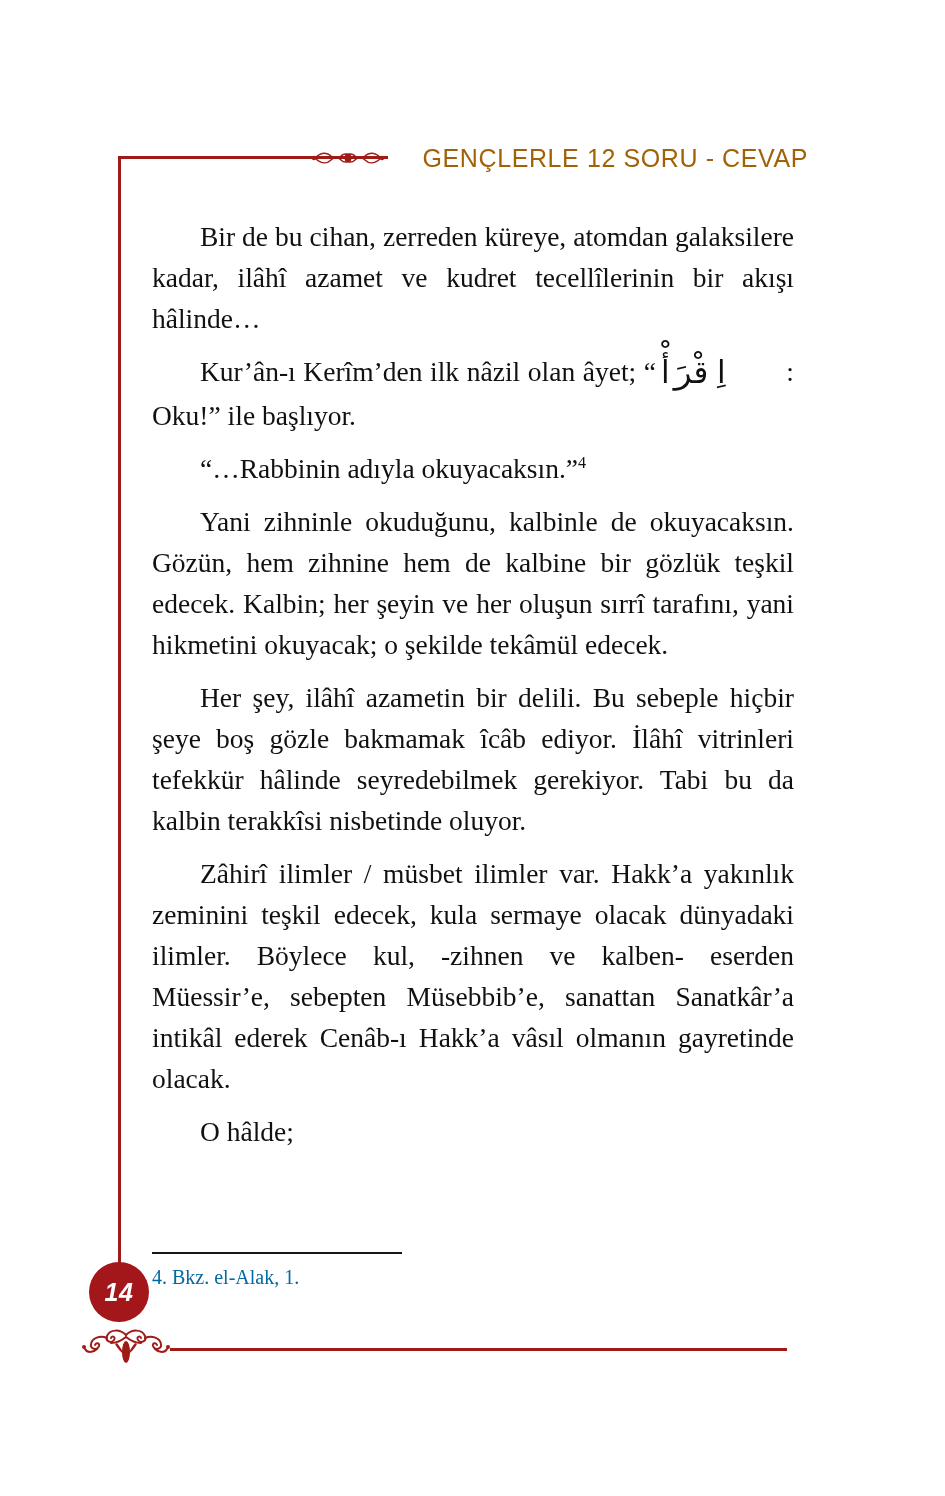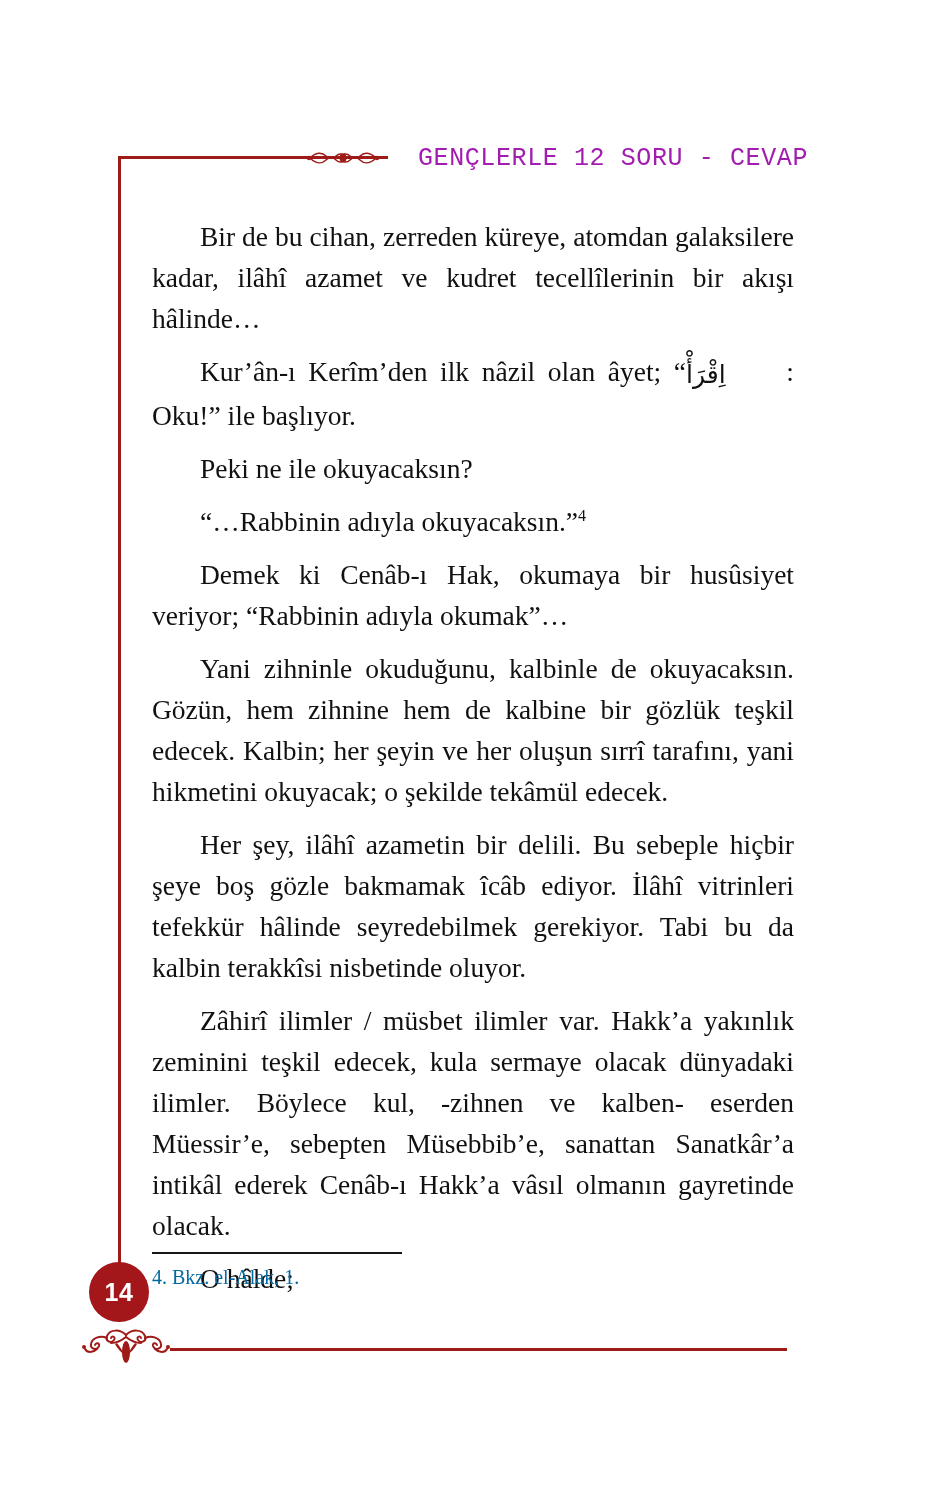--- a/index.html
+++ b/index.html
@@ -57,24 +57,24 @@
     align-items: center;
     justify-content: flex-end;
   }
   .header-orn {
     display: inline-block;
     line-height: 1;
     margin-right: 14px;
     margin-top: 2px;
   }
   .header-title {
-    font-family: Liberation Mono, monospace;
+    font-family: Liberation Sans, sans-serif;
     font-size: 25px;
     letter-spacing: 0.6px;
-    color: #a21caf;
+    color: #a16207;
     white-space: nowrap;
     margin-left: 24px;
   }
 
   
   .content {
     position: absolute;
     left: 152px;
     top: 216px;
     width: 642px;
@@ -85,22 +85,22 @@
     line-height: 41px;
     text-align: justify;
     text-indent: 48px;
     color: #111111;
     hyphens: manual;
   }
   p.para b, p.para strong {
     font-weight: normal;
   }
   .arabic {
-    font-family: Liberation Serif, serif;
-    font-size: 25px;
+    font-family: Liberation Mono, monospace;
+    font-size: 31px;
     direction: rtl;
     unicode-bidi: isolate;
     display: inline-block;
     vertical-align: -2px;
   }
   sup.fn {
     font-size: 16px;
     vertical-align: super;
     line-height: 0;
   }
@@ -133,20 +133,21 @@
     position: absolute;
     left: 89px;
     top: 1262px;
     width: 60px;
     height: 60px;
     border-radius: 50%;
     background: #A3161A;
     display: flex;
     align-items: center;
     justify-content: center;
+    font-style: italic;
   }
   .page-badge-num {
     color: #ffffff;
     font-family: "Liberation Sans", sans-serif;
     font-size: 25px;
     font-weight: bold;
     letter-spacing: 0.5px;
   }
 
   
@@ -183,25 +184,23 @@
     </span>
     <span class="header-title">GENÇLERLE 12 SORU - CEVAP</span>
   </div>
 
   <div class="content">
 
     <p class="para">Bir de bu <b>cihan</b>, zerreden küreye, atomdan galaksilere kadar, ilâhî azamet ve kudret tecellîlerinin bir akışı hâlinde…</p>
 
     <p class="para">Kur’ân-ı Kerîm’den ilk nâzil olan âyet; “<span class="arabic">اِقْرَأْ</span> : <b>Oku!</b>” ile başlıyor.</p>
 
-    <p class="para">Peki ne ile okuyacaksın?</p>
 
     <p class="para"><b class="quote-bold">“…Rabbinin adıyla okuyacaksın.”</b><sup class="fn">4</sup></p>
 
-    <p class="para">Demek ki Cenâb-ı Hak, okumaya bir husûsiyet veriyor; <b>“Rabbinin adıyla okumak”</b>…</p>
 
     <p class="para">Yani zihninle okuduğunu, kalbinle de okuyacaksın. Gözün, hem zihnine hem de kalbine bir gözlük teşkil edecek. Kalbin; her şeyin ve her oluşun sırrî tarafını, yani hikmetini okuyacak; o şekilde tekâmül edecek.</p>
 
     <p class="para">Her şey, ilâhî azametin bir delili. Bu sebeple hiçbir şeye boş gözle bakmamak îcâb ediyor. İlâhî vitrinleri tefekkür hâlinde seyredebilmek gerekiyor. Tabi bu da kalbin terakkîsi nisbetinde oluyor.</p>
 
     <p class="para">Zâhirî ilimler / müsbet ilimler var. Hakk’a yakınlık zeminini teşkil edecek, kula sermaye olacak dünyadaki ilimler. Böylece kul, -zihnen ve kalben- eserden Müessir’e, sebepten Müsebbib’e, sanattan Sanatkâr’a intikâl ederek Cenâb-ı Hakk’a vâsıl olmanın gayretinde olacak.</p>
 
     <p class="para">O hâlde;</p>
   </div>
 

